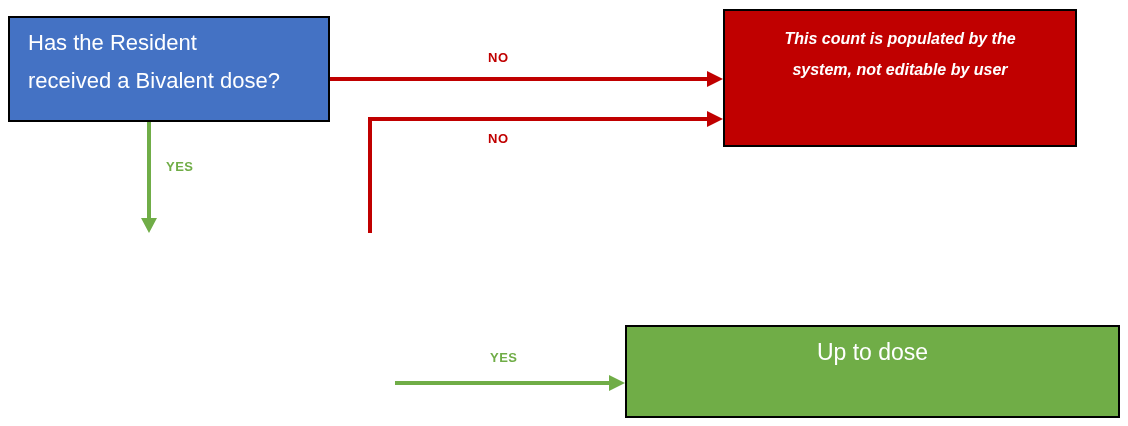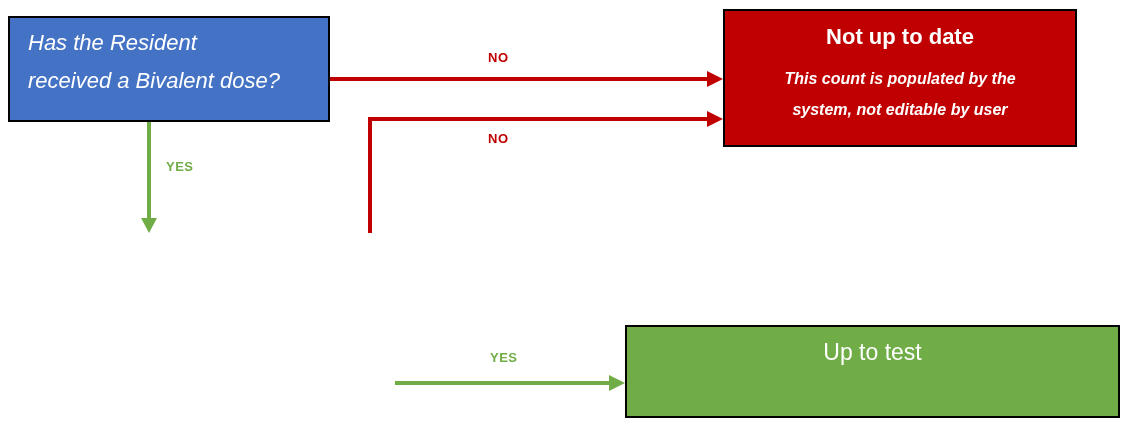--- a/index.html
+++ b/index.html
@@ -35,21 +35,20 @@
     color:var(--text-white);
     box-sizing:border-box;
   }
   .node-blue{
     background:var(--node-blue);
     font-size:22px;
     line-height:38px;
     padding:6px 18px;
     white-space:pre-line;
     text-align:left;
-    font-style:italic;
   }
   .q1{left:8px;top:16px;width:322px;height:106px;}
   .q2{left:27px;top:233px;width:368px;height:179px;}
   .node-red{
     background:var(--node-red);
     left:723px;top:9px;width:354px;height:138px;
     text-align:center;
     padding:6px 10px;
   }
   .node-red .title{
@@ -112,26 +111,25 @@
       <line class="edge-green" x1="395" y1="383" x2="611" y2="383"></line>
       <polygon class="head-green" points="609,375 625,383 609,391"></polygon>
     </g>
   </svg>
 
   <div class="node node-blue q1">Has the Resident
 received a Bivalent dose?</div>
 
 
   <div class="node node-red">
-    <div class="title">Not up to date</div>
     <div class="subtitle">This count is populated by the
 system, not editable by user</div>
   </div>
 
-  <div class="node node-green">Up to test</div>
+  <div class="node node-green">Up to dose</div>
 
   <div class="edge-label label-no no1">NO</div>
 
   <div class="edge-label label-no no2">NO</div>
 
   <div class="edge-label label-yes yes1">YES</div>
 
   <div class="edge-label label-yes yes2">YES</div>
 
 </div>

